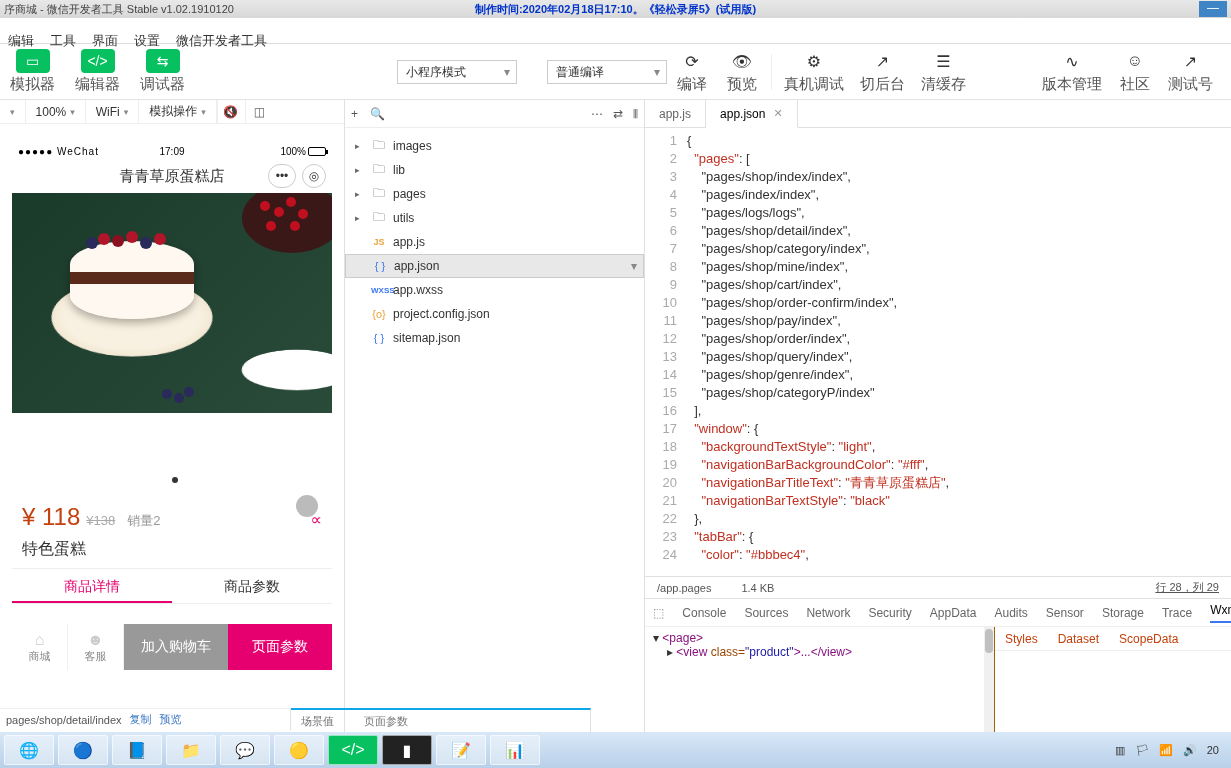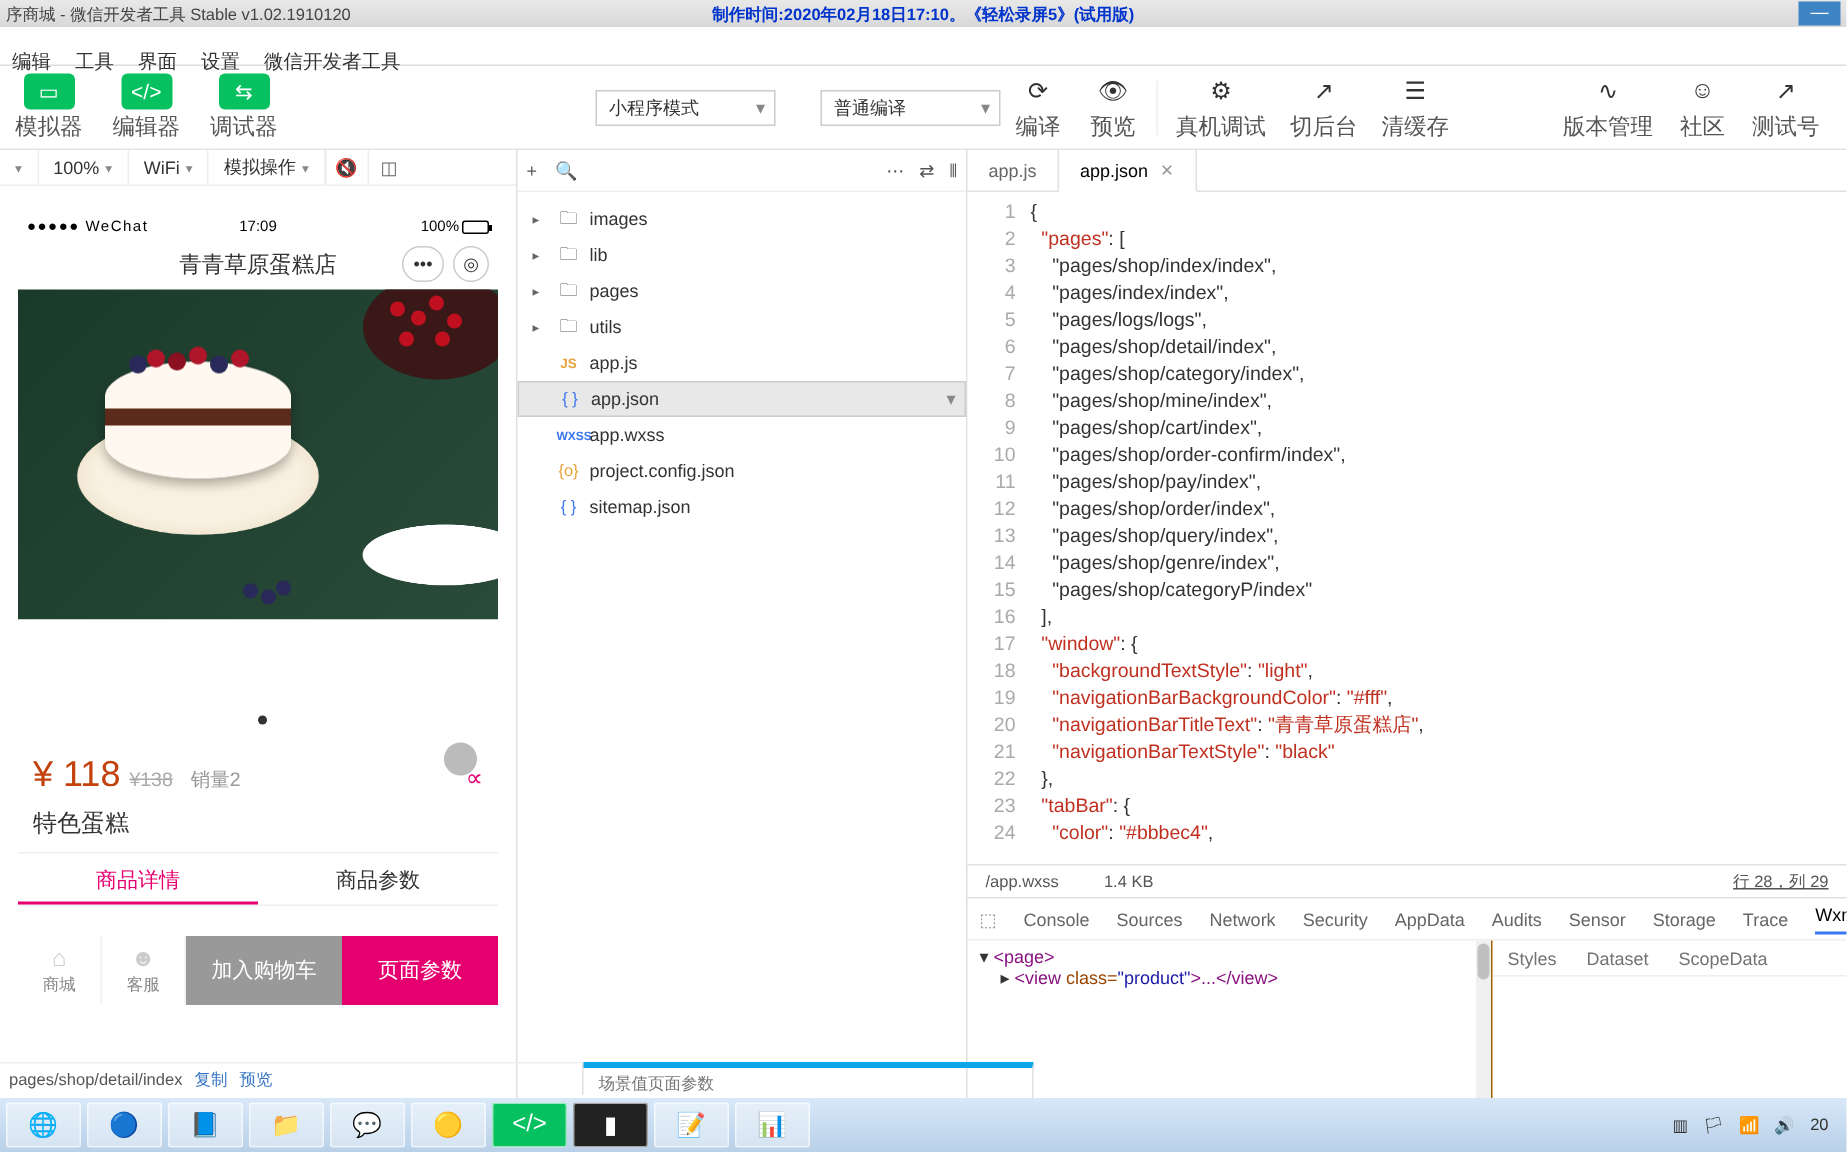--- a/index.html
+++ b/index.html
@@ -114,28 +114,28 @@
 .dt-tabs { height: 28px; display: flex; align-items: center; padding: 0 8px; gap: 18px; font-size: 12px; color: #666; border-bottom: 1px solid #eee; }
 .dt-tabs .t.active { color: #000; border-bottom: 2px solid #3a76f0; padding-bottom: 4px; }
 .dt-body { flex: 1; display: flex; }
 .dt-left { flex: 0 0 350px; border-right: 1px solid #a16207; padding: 4px 8px; font-family: Consolas, monospace; font-size: 12px; overflow: auto; position: relative; }
 .dt-left .sb { position: absolute; right: 0; top: 0; width: 10px; height: 100%; background: #f0f0f0; }
 .dt-left .sb::before { content:""; position:absolute; top:2px; left:1px; width:8px; height:24px; background:#c0c0c0; border-radius:4px; }
 .tag { color: #881280; }
 .attr { color: #994500; }
 .val { color: #1a1aa6; }
 .dt-right { flex: 1; }
-.dt-subtabs { height: 24px; display: flex; align-items: center; gap: 20px; padding: 0 10px; font-size: 12px; color: #737373; border-bottom: 1px solid #eee; }
+.dt-subtabs { height: 24px; display: flex; align-items: center; gap: 20px; padding: 0 10px; font-size: 12px; color: #c2410c; border-bottom: 1px solid #eee; }
 
 .taskbar { height: 36px; background: linear-gradient(#d8e8f8,#b8d0e8); display: flex; align-items: center; padding: 0 4px; gap: 4px; position: absolute; bottom: 0; left: 0; right: 0; }
 .tb-item { width: 50px; height: 30px; background: rgba(255,255,255,0.4); border: 1px solid rgba(255,255,255,0.6); border-radius: 2px; display: flex; align-items: center; justify-content: center; font-size: 16px; }
 .tb-right { margin-left: auto; display: flex; align-items: center; gap: 10px; color: #333; font-size: 11px; padding-right: 8px; }
 .bottom-strip-host { position: absolute; bottom: 36px; left: 0; right: 0; height: 24px; display: flex; }
-.sim-footer-abs { width: 389px; border-right: 1px solid #e0e0e0; }
-.page-params { width: 300px; border-right: 1px solid #e0e0e0; display: flex; align-items: center; font-size: 11px; color: #777; padding: 0 10px; border-top:4px solid #0ea5e9; }
+.sim-footer-abs { width: 291px; border-right: 1px solid #e0e0e0; }
+.page-params { width: 300px; border-right: 1px solid #e0e0e0; display: flex; align-items: center; font-size: 11px; color: #777; padding: 0 10px; gap: 30px; border-top:2px solid #0ea5e9; }
 </style>
 </head>
 <body>
 
 <div class="titlebar">
   <span class="left">序商城 - 微信开发者工具 Stable v1.02.1910120</span>
   <span class="center">制作时间:2020年02月18日17:10。《轻松录屏5》(试用版)</span>
   <div class="right">
     <div class="winbtn">—</div>
   </div>
@@ -348,21 +348,21 @@
       <div class="ed-tab active">
           <span>app.json</span>
           <span class="x">✕</span>
         </div>
     </div>
     <div class="code-area">
       <div class="gutter" id="gutter">1<br>2<br>3<br>4<br>5<br>6<br>7<br>8<br>9<br>10<br>11<br>12<br>13<br>14<br>15<br>16<br>17<br>18<br>19<br>20<br>21<br>22<br>23<br>24<br></div>
       <div class="code" id="code">{<br>  <span class="s">"pages"</span>: [<br>    "pages/shop/index/index",<br>    "pages/index/index",<br>    "pages/logs/logs",<br>    "pages/shop/detail/index",<br>    "pages/shop/category/index",<br>    "pages/shop/mine/index",<br>    "pages/shop/cart/index",<br>    "pages/shop/order-confirm/index",<br>    "pages/shop/pay/index",<br>    "pages/shop/order/index",<br>    "pages/shop/query/index",<br>    "pages/shop/genre/index",<br>    "pages/shop/categoryP/index"<br>  ],<br>  <span class="s">"window"</span>: {<br>    <span class="s">"backgroundTextStyle"</span>: <span class="s">"light"</span>,<br>    <span class="s">"navigationBarBackgroundColor"</span>: <span class="s">"#fff"</span>,<br>    <span class="s">"navigationBarTitleText"</span>: <span class="s">"青青草原蛋糕店"</span>,<br>    <span class="s">"navigationBarTextStyle"</span>: <span class="s">"black"</span><br>  },<br>  <span class="s">"tabBar"</span>: {<br>    <span class="s">"color"</span>: <span class="s">"#bbbec4"</span>,<br></div>
     </div>
     <div class="ed-status">
-      <span>/app.wxss</span>
+      <span>/app.pages</span>
       <span style="margin-left:30px">1.4 KB</span>
       <span class="r">行 28，列 29</span>
     </div>
 
     <div class="devtools">
       <div class="dt-tabs">
         <span style="color:#888">⬚</span>
         <span class="t">Console</span>
         <span class="t">Sources</span>
         <span class="t">Network</span>

